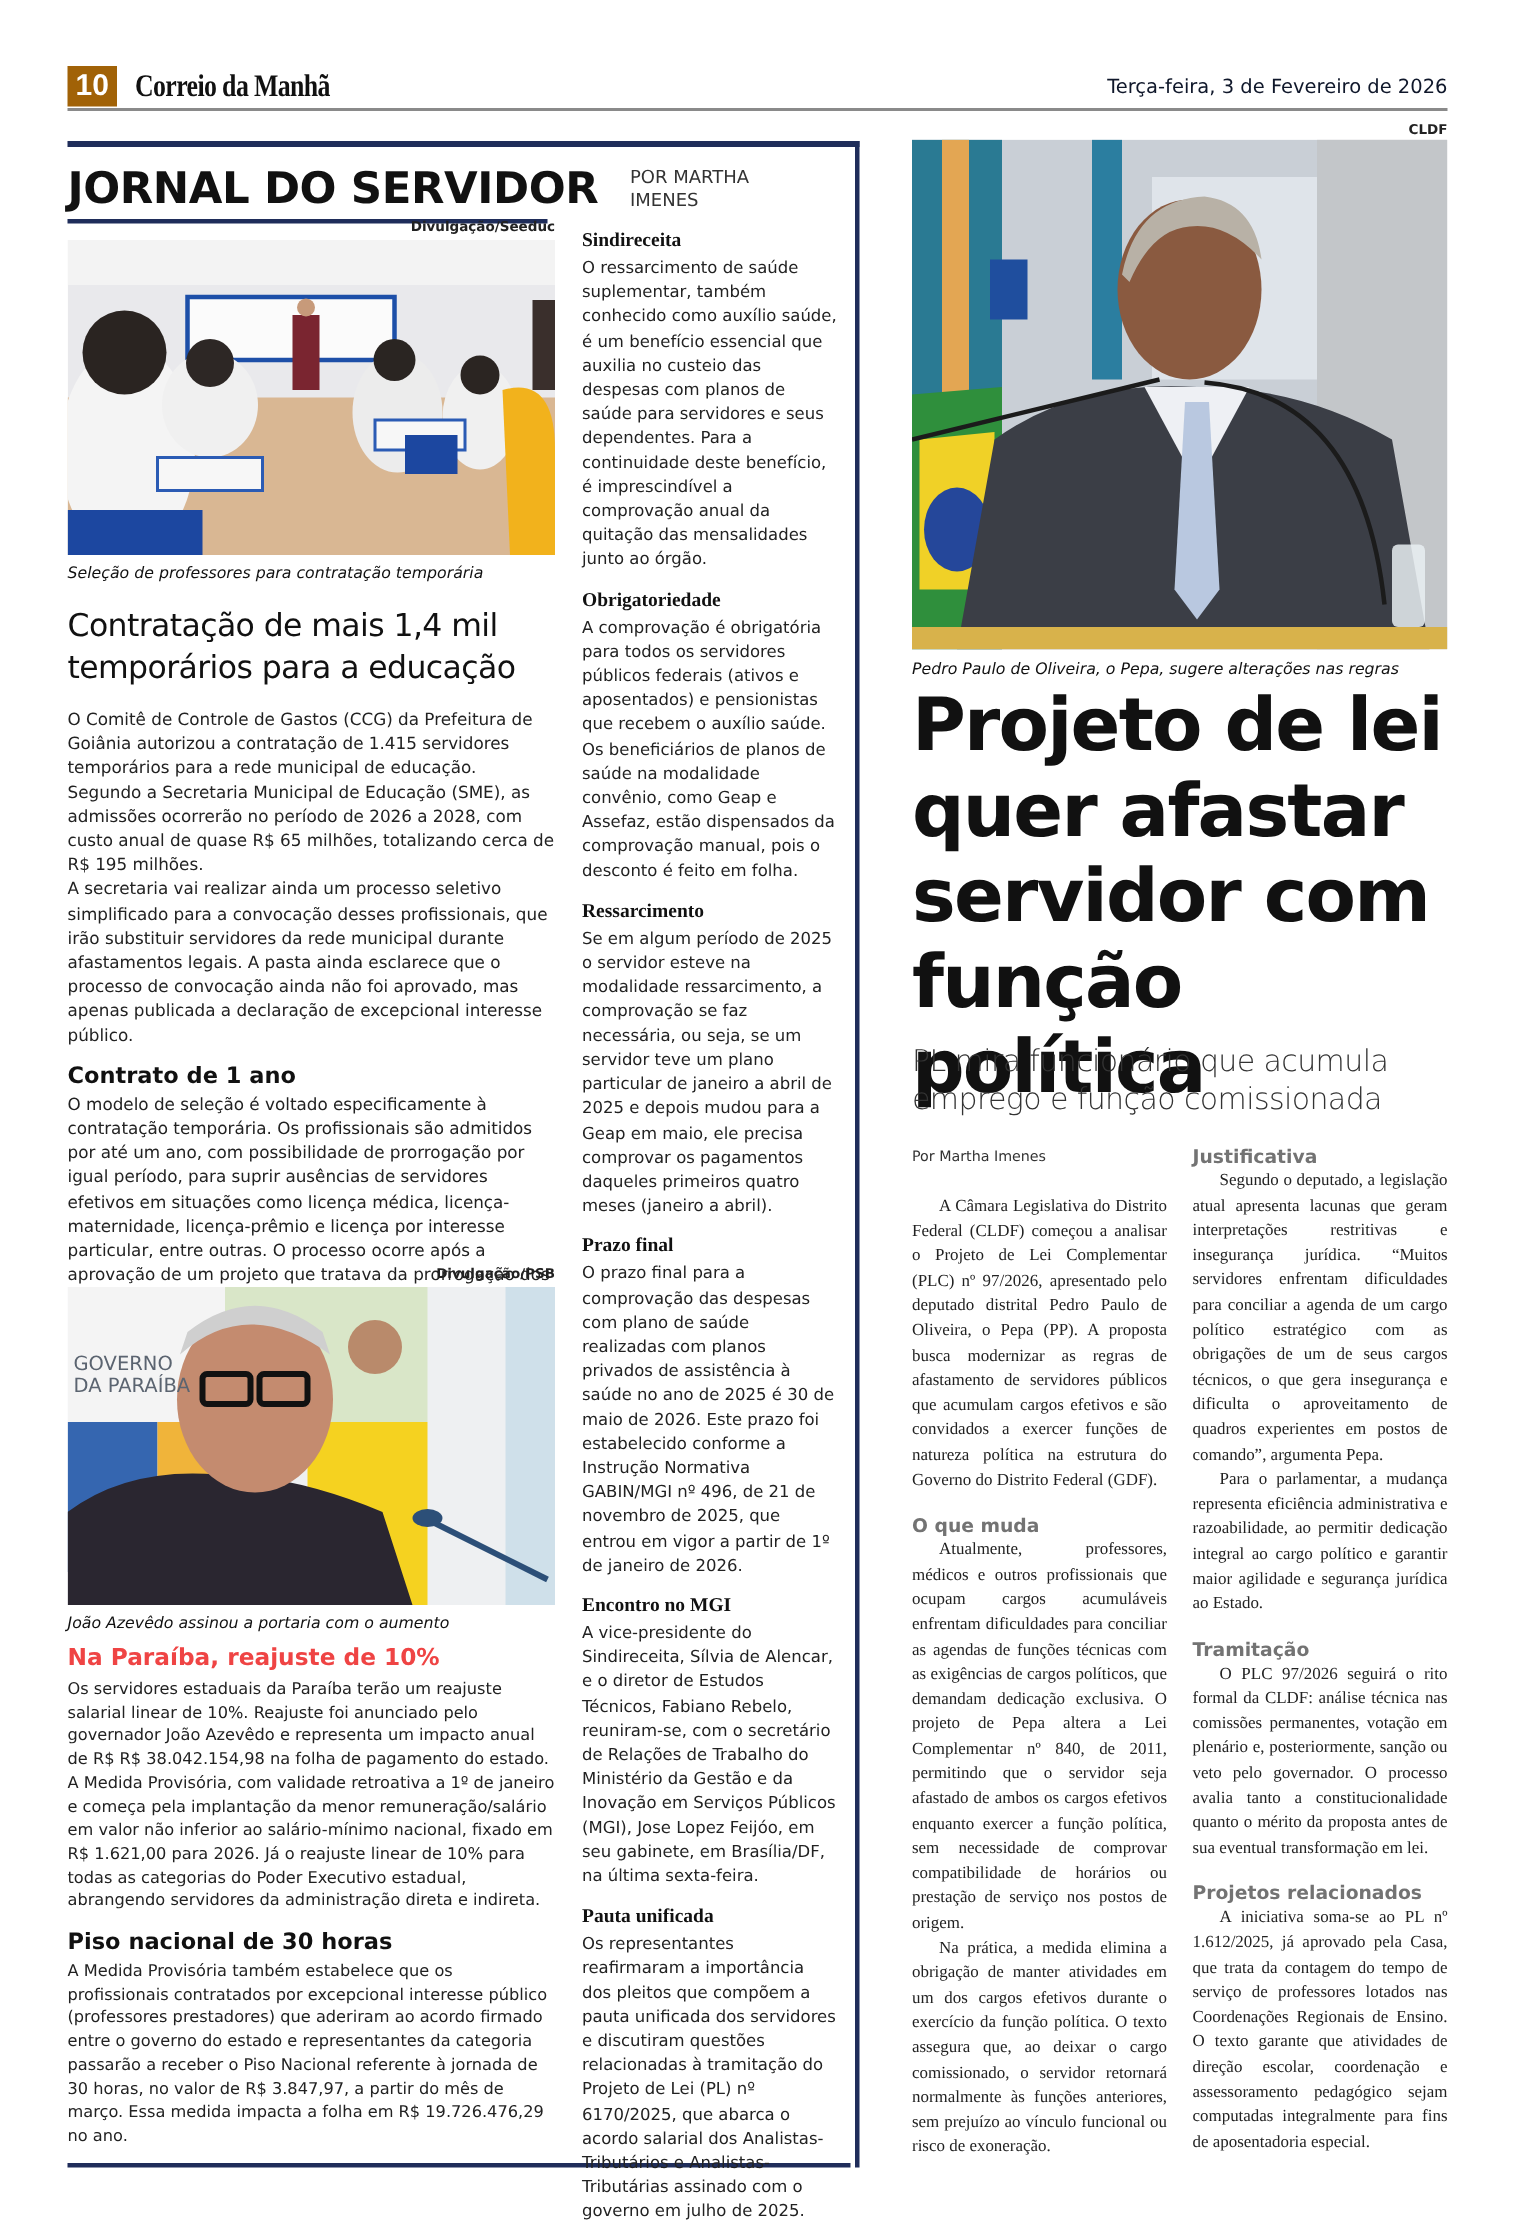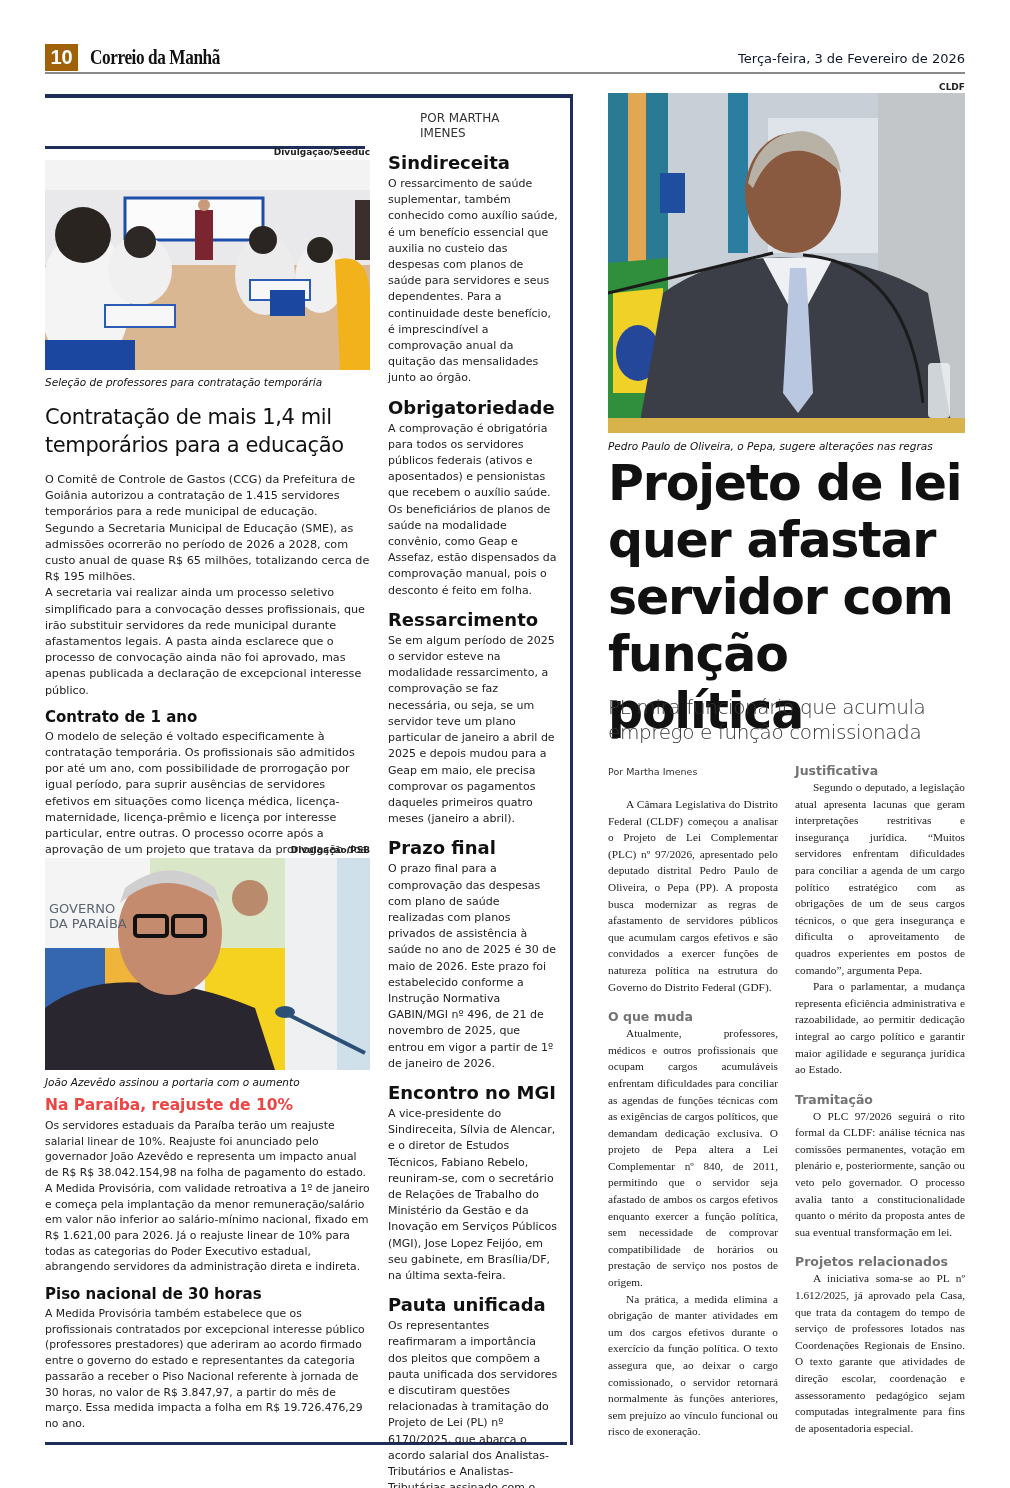--- a/index.html
+++ b/index.html
@@ -25,40 +25,41 @@
 
   .photo { position: absolute; overflow: hidden; }
 
   .col { position: absolute; }
   .col p { font: 11.2px/16.2px "DejaVu Sans", sans-serif; color: #222; }
   .col h3 { font: 15px "DejaVu Sans", sans-serif; font-weight: 600; color: #111; margin: 9px 0 3px; }
   .big-h { font: 21px/28px "DejaVu Sans", sans-serif; color: #111; letter-spacing: -0.4px; }
   .subhead { font: 15px "DejaVu Sans", sans-serif; font-weight: 600; color: #ef4444; }
 
   .mid p { font: 11px/16.2px "DejaVu Sans", sans-serif; }
-  .mid h3 { font-size: 18px; margin: 10px 0 3px; }
+  .mid h3 { font-size: 13px; margin: 10px 0 3px; font-family: Liberation Serif, serif; }
 
   
   .headline { position: absolute; left: 608px; top: 455px; width: 360px; font: bold 49px/57px "DejaVu Sans", sans-serif; color: #111; letter-spacing: -1.2px; }
   .deck { position: absolute; left: 608px; top: 695px; width: 360px; font: 20px/25px "DejaVu Sans", sans-serif; color: #333; letter-spacing: -0.4px; font-weight: 300; }
   .byline { position: absolute; left: 608px; top: 766px; font: 9.5px "DejaVu Sans", sans-serif; color: #333; }
   .serif-col p { font: 11.3px/16.6px "Liberation Serif", serif; color: #222; text-align: justify; text-indent: 18px; }
   .serif-col h4 { font: bold 12.5px "DejaVu Sans", sans-serif; color: #737373; margin: 14px 0 1px; }
   .serif-col h4:first-child { margin-top: 0; }
 </style>
 </head>
 <body>
 
 <div class="hdr">
   <div class="pagenum">10</div>
   <div class="masthead">Correio da Manhã</div>
   <div class="hdr-date">Terça-feira, 3 de Fevereiro de 2026</div>
 </div>
 
 <div class="box">
+  <div class="box-title">JORNAL DO SERVIDOR</div>
   <div class="box-byline">
     <div>POR MARTHA</div>
     <div>IMENES</div>
   </div>
   <div class="box-rule"></div>
   <div class="box-bottom"></div>
 </div>
 
 <div class="credit" style="left:45px; top:147px; width:325px;">Divulgação/Seeduc</div>
 <div class="photo" style="left:45px; top:160px; width:325px; height:210px;">

